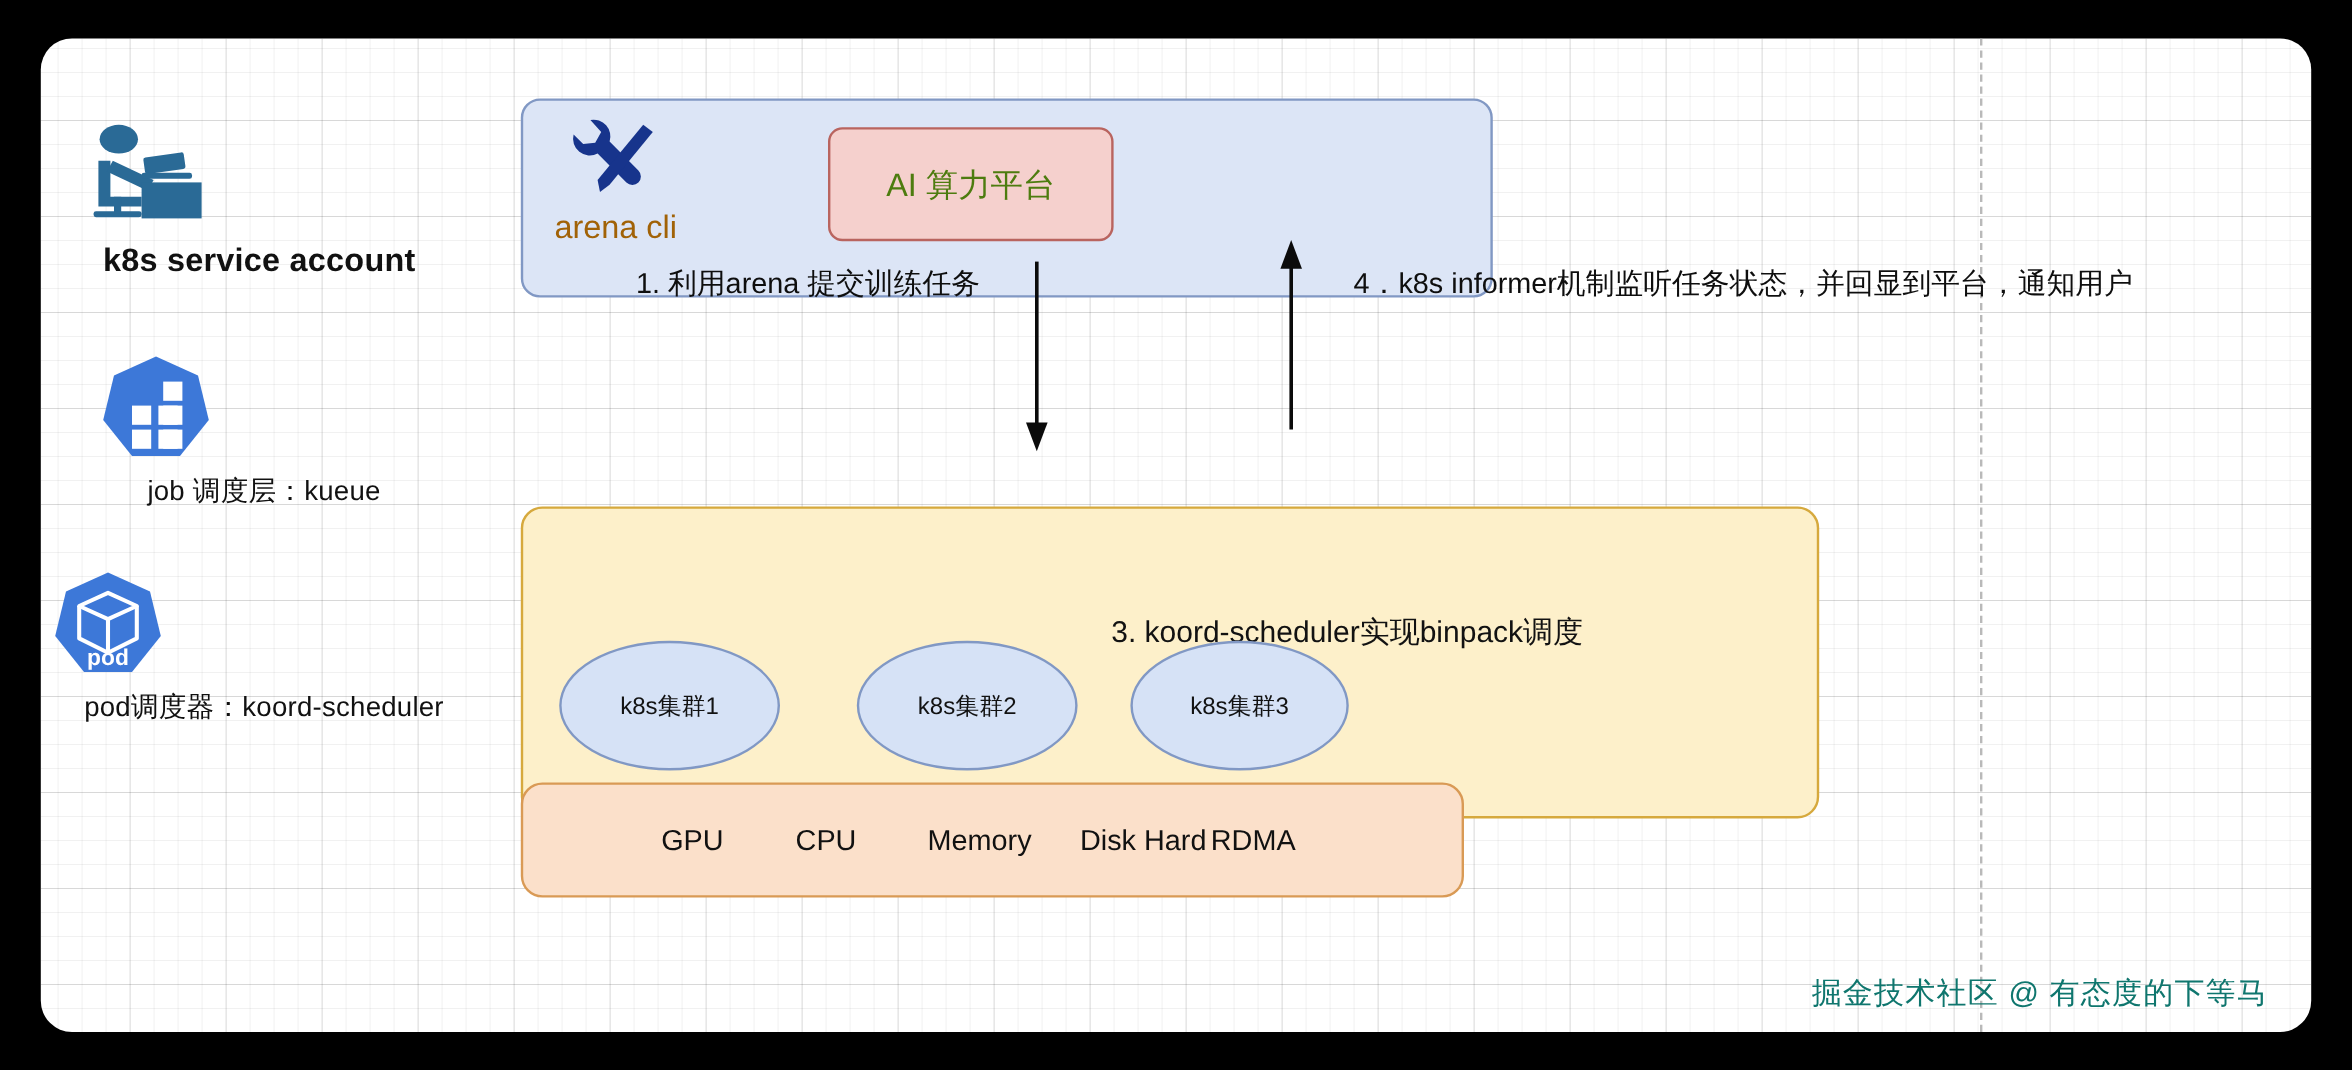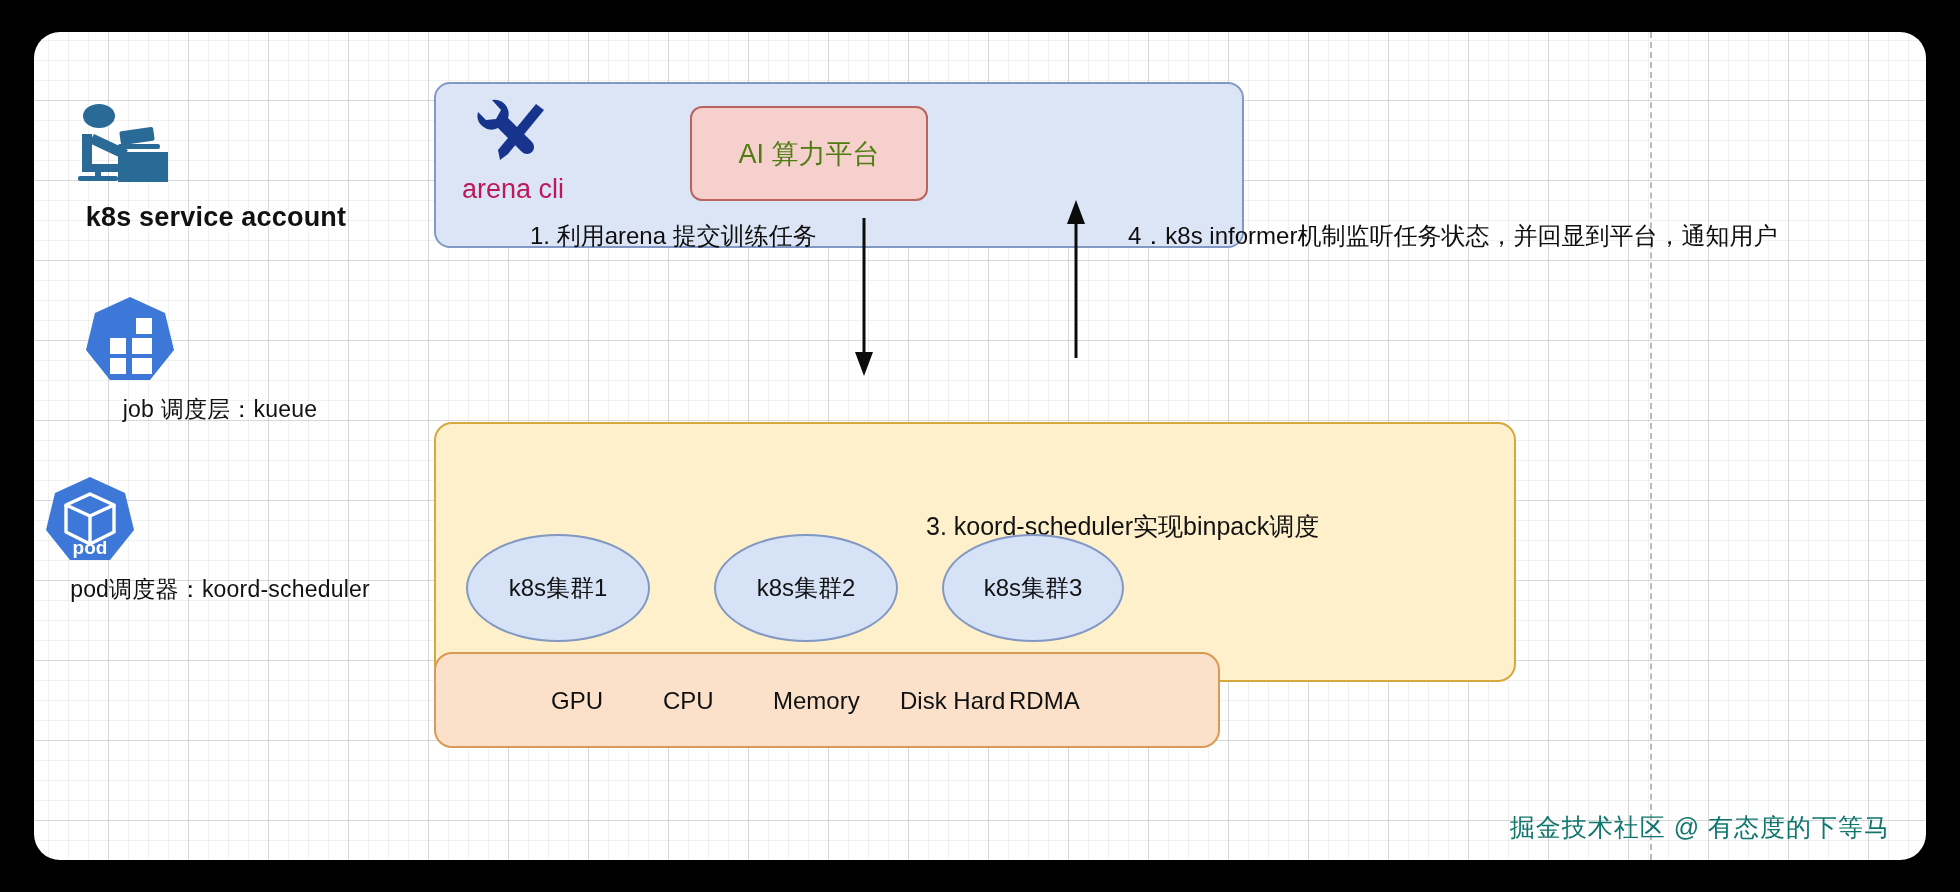--- a/index.html
+++ b/index.html
@@ -81,32 +81,32 @@
 
   .panel-text {
     position: absolute;
     font-size: 25px;
     color: #121212;
     white-space: nowrap;
   }
   .arena-label {
     position: absolute;
     font-size: 27px;
-    color: #be185d;
+    color: #a16207;
     white-space: nowrap;
   }
 
   
   .ellipse {
     position: absolute;
     background: #d6e2f6;
     border: 2px solid #8198c4;
     border-radius: 50%;
     display: flex; align-items: center; justify-content: center;
-    font-size: 24px;
+    font-size: 20px;
     color: #121212;
   }
 
   
   .res-label {
     position: absolute;
     font-size: 24px;
     color: #111;
     white-space: nowrap;
   }

